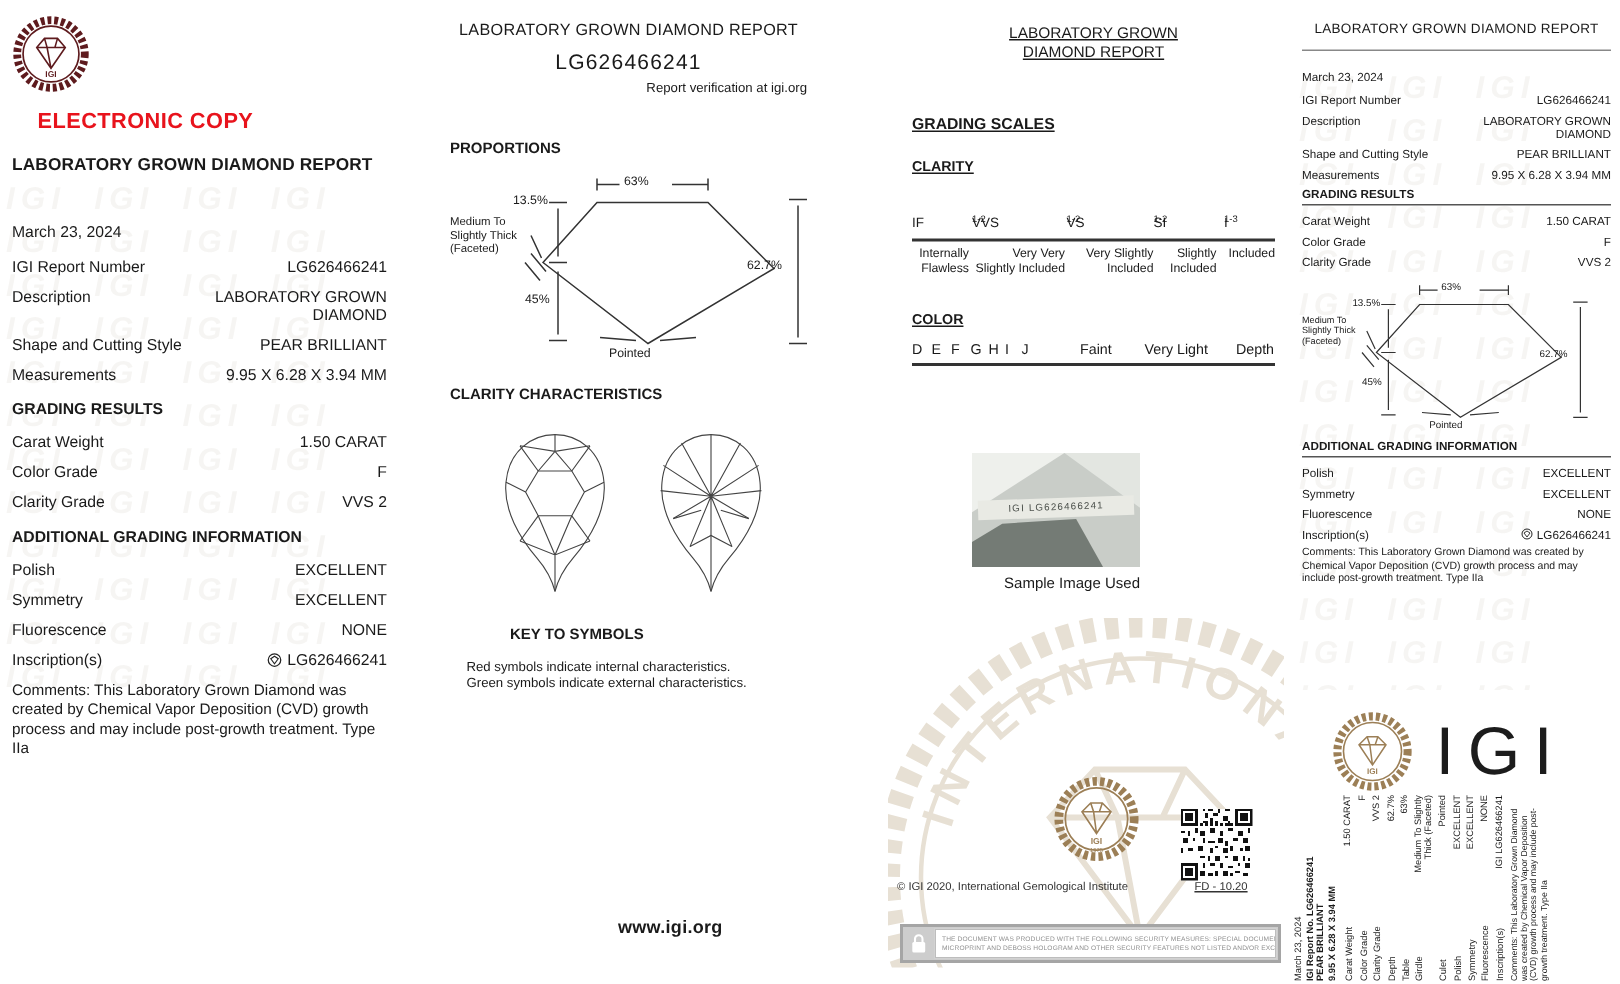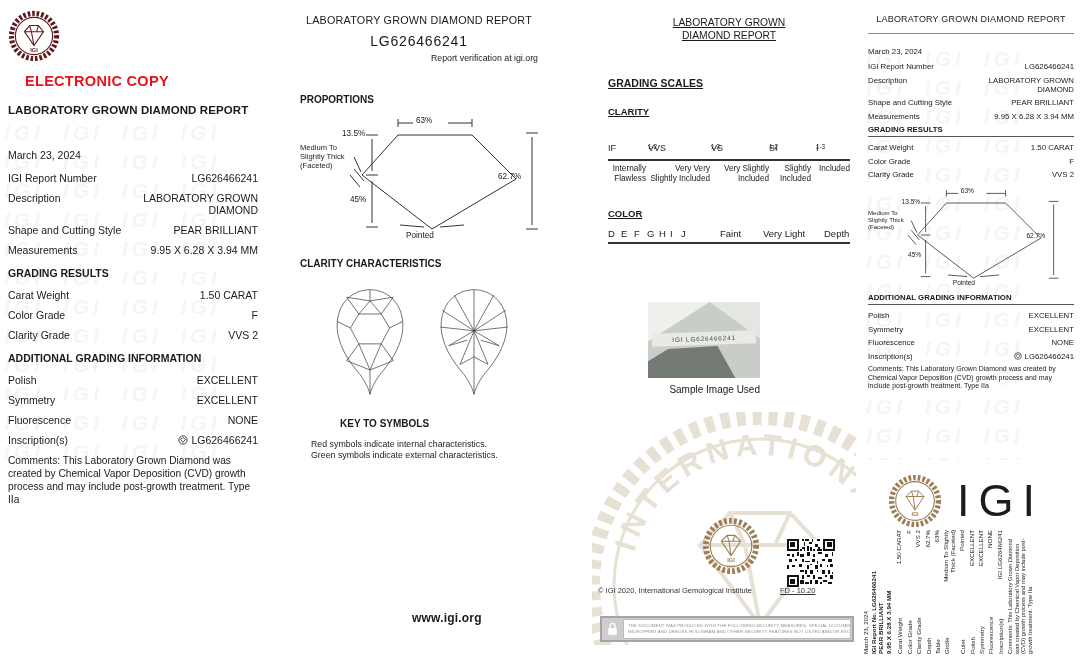--- a/index.html
+++ b/index.html
@@ -67,21 +67,21 @@
   .sample .tri-b{position:absolute;inset:0;background:#e3e6e1;clip-path:polygon(55% 0,100% 0,100% 48%);}
   .sample .tri-c{position:absolute;inset:0;background:#747b75;clip-path:polygon(18% 62%,62% 58%,78% 100%,0 100%,0 78%);}
   .sample .band{position:absolute;left:4%;right:3%;top:40%;height:17%;background:#e9eae4;transform:rotate(-2deg);
         display:flex;align-items:center;justify-content:center;font-size:6.5px;letter-spacing:.8px;color:#4a4f4a;}
   .sample-caption{position:absolute;left:590px;top:384px;width:170px;text-align:right;font-size:10px;}
   
   .wm-clip{position:absolute;left:592px;top:412px;width:264px;height:233px;overflow:hidden;pointer-events:none;}
   .seal-gold-mid{position:absolute;left:702px;top:517px;}
   .qr{position:absolute;left:787px;top:539px;}
   .copyright{position:absolute;left:598px;top:586px;font-size:7.5px;color:#333;}
-  .form-code{position:absolute;left:780px;top:586px;width:68px;text-align:left;font-size:7.5px;color:#333;text-decoration:underline;}
+  .form-code{position:absolute;left:780px;top:586px;width:68px;text-align:center;font-size:7.5px;color:#333;text-decoration:underline;}
   .sec-strip{position:absolute;left:600px;top:616px;width:254px;height:26px;background:#cdcdcd;border:2px solid #a5a5a5;
         display:flex;align-items:stretch;box-sizing:border-box;}
   .lock-box{width:20px;display:flex;align-items:center;justify-content:center;}
   .sec-text{flex:1;background:#fff;border:1px solid #bdbdbd;margin:1px;display:flex;flex-direction:column;justify-content:center;
         font-size:4.4px;line-height:5.6px;color:#909090;padding:0 4px;letter-spacing:.1px;white-space:nowrap;overflow:hidden;}
   
   .p-side{left:868px;top:14px;width:206px;}
   .side-header{text-align:center;font-size:9px;letter-spacing:.2px;}
   .side-rule{border:none;border-top:1px solid #888;margin-top:9px;}
   .side-date{font-size:7.8px;margin:13px 0 6px;}

